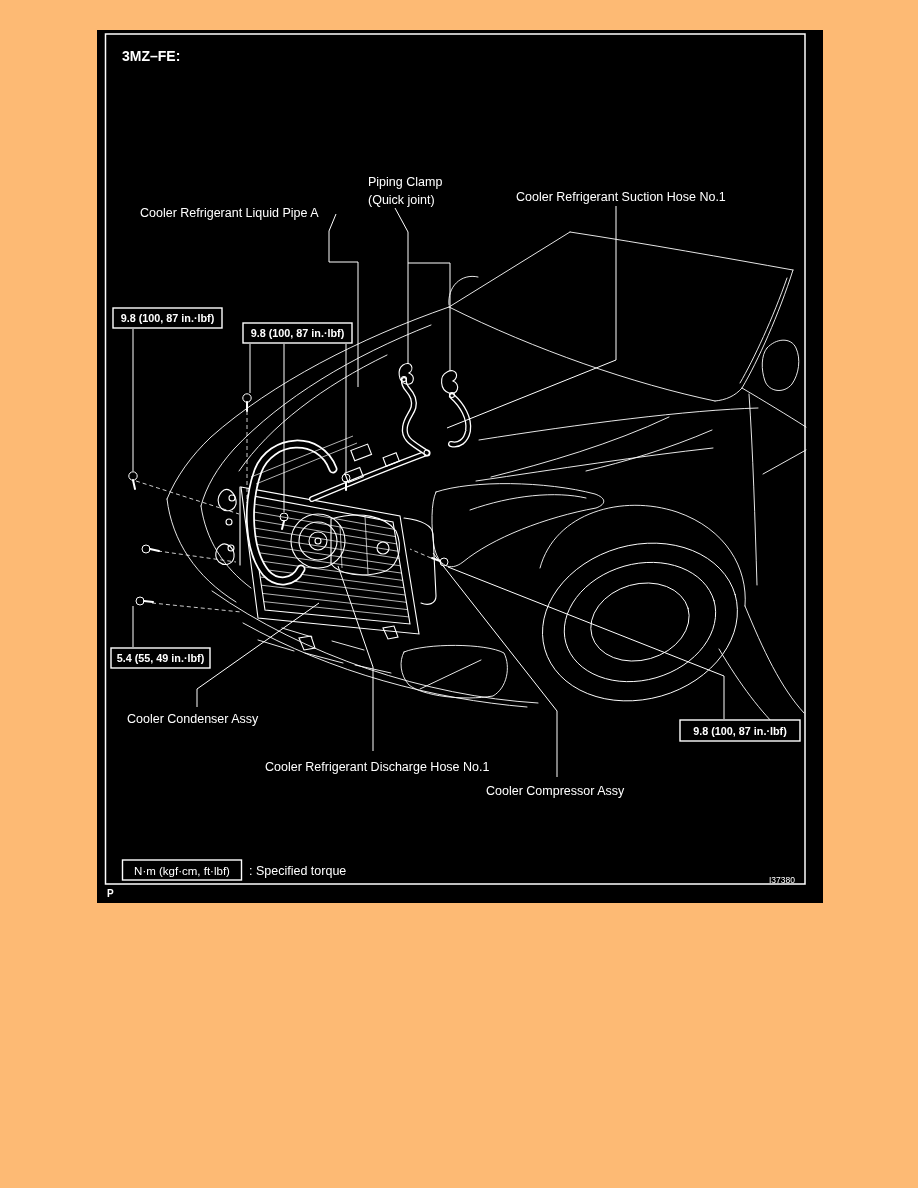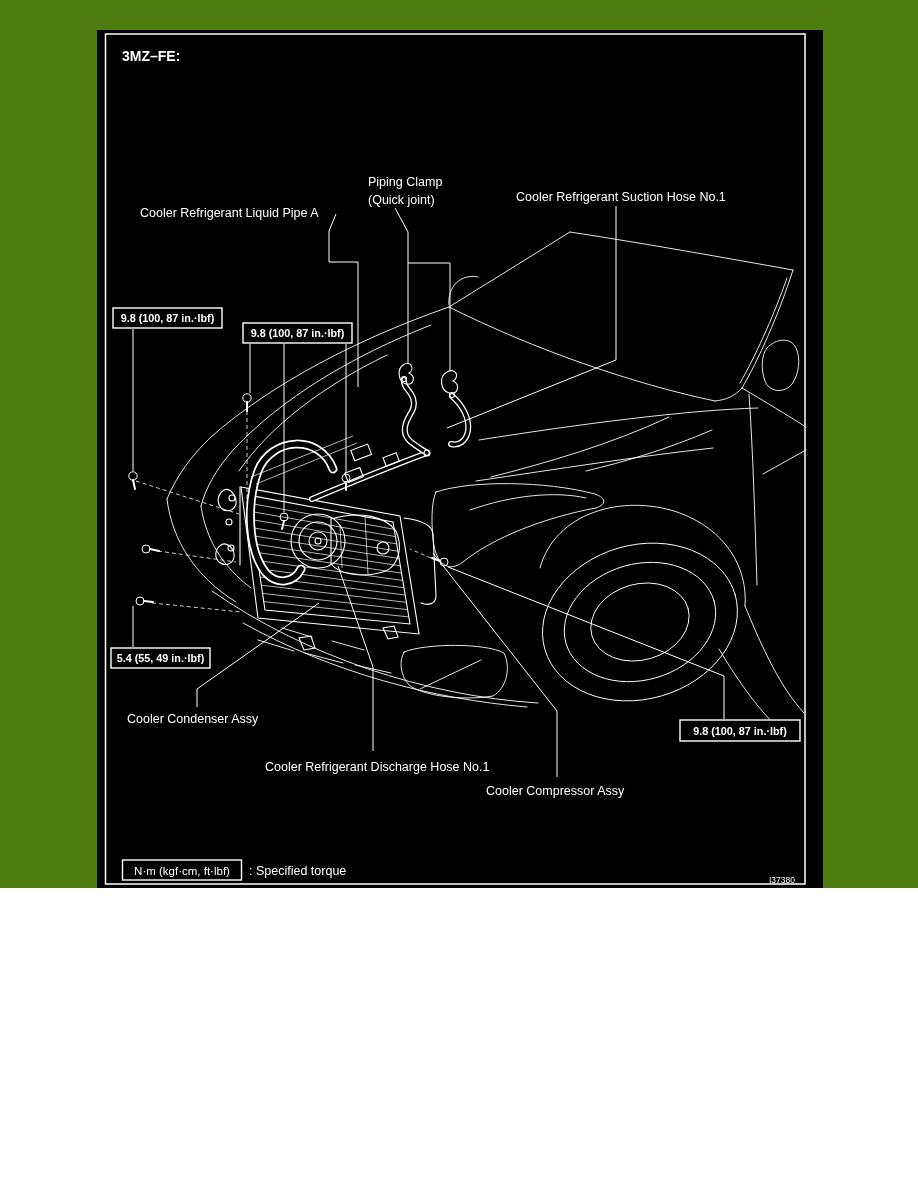--- a/index.html
+++ b/index.html
@@ -1,16 +1,16 @@
 <!DOCTYPE html>
 <html><head>
 <meta charset="utf-8">
 <style>
   html,body{margin:0;padding:0;background:#ffffff;}
-  .page{position:relative;width:918px;height:888px;background:#4d7c0f;overflow:hidden;
+  .page{position:relative;width:918px;height:1188px;background:#fdba74;overflow:hidden;
         font-family:"Liberation Sans",sans-serif;}
   svg text{font-family:"Liberation Sans",sans-serif;fill:#ffffff;}
   .car{stroke:#ffffff;stroke-width:0.9;fill:none;stroke-linecap:round;}
   .part{stroke:#ffffff;stroke-width:1.1;fill:none;stroke-linecap:round;}
   .thin{stroke:#ffffff;stroke-width:0.7;fill:none;}
   .leader{stroke:#ffffff;stroke-width:1;fill:none;}
   .dashed{stroke:#ffffff;stroke-width:0.8;fill:none;stroke-dasharray:4 3;}
   .pipe-o{stroke:#ffffff;stroke-width:6;fill:none;stroke-linecap:round;}
   .pipe-i{stroke:#000000;stroke-width:3.4;fill:none;stroke-linecap:round;}
   .hose-o{stroke:#ffffff;stroke-width:9;fill:none;stroke-linecap:round;}

